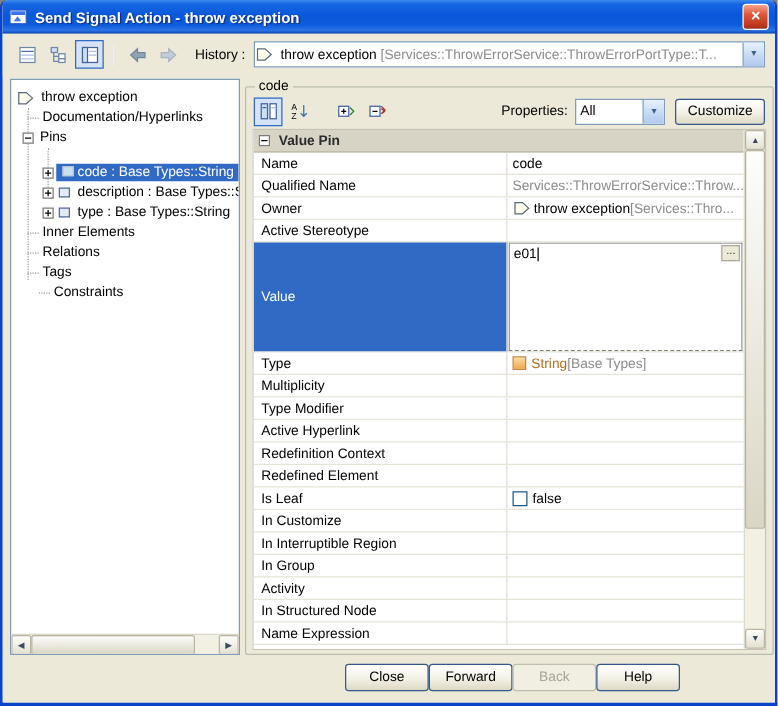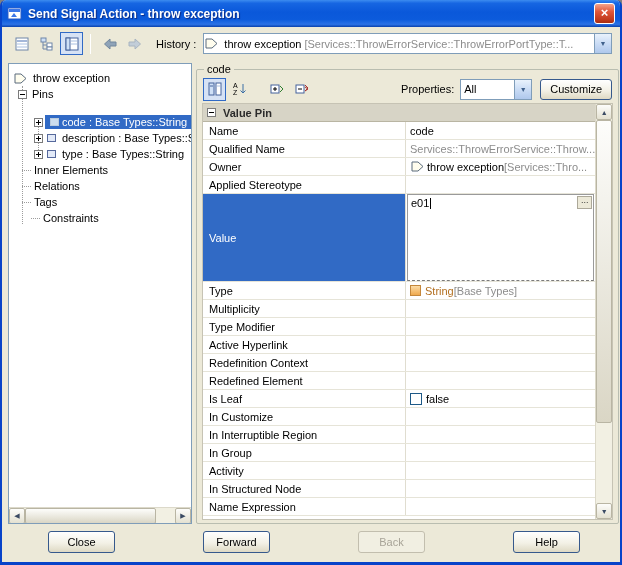--- a/index.html
+++ b/index.html
@@ -97,22 +97,22 @@
   .value-editor { position:relative; flex:1; height:100%; margin:1px; background:#fff;
     border:1px solid #9A9A9A; border-bottom:1px dashed #7A7A7A; padding:2px 16px 2px 3px; }
   .caret { display:inline-block; width:1px; height:11px; background:#000; vertical-align:text-bottom; margin-left:1px; }
   .dots-btn { position:absolute; top:1px; right:1px; width:15px; height:13px; font-size:9px; line-height:7px;
     text-align:center; background:#ECE9D8; border:1px solid #ACA899; color:#333; }
   .type-swatch { width:11px; height:11px; flex:none; margin-right:4px;
     border:1px solid #C4873B; background:linear-gradient(180deg,#FCDCA6,#EFA94E); }
   .checkbox { width:12px; height:12px; flex:none; margin-right:4px; background:#fff; border:1px solid #1D5987; }
 
   
-  .footer { height:36px; flex:none; display:flex; align-items:center; justify-content:space-between;
-    padding:0 40px 4px 46px; }
+  .footer { height:36px; flex:none; display:flex; align-items:center; justify-content:flex-end;
+    padding:0 76px 4px 46px; }
   .btn { min-width:67px; height:22px; font-size:11px; color:#000; text-align:center;
     border:1px solid #36598C; border-radius:3px;
     background:linear-gradient(180deg,#fff,#F3F1E6 55%,#DED9C4); }
   .btn.disabled { color:#A8A498; border-color:#C2BEAE; background:#F1EFE2; }
 </style>
 </head>
 <body>
 
 <div class="window">
 
@@ -185,20 +185,24 @@
 
         <div class="tree-row" style="padding-left:4px;">
           <span class="pent">
             <svg width="13" height="11">
                 <polygon points="1,1 7,1 12,5.5 7,10 1,10" fill="#FFFDEE" stroke="#5A6B7D"></polygon>
               </svg>
           </span>
           <span class="tree-label">throw exception</span>
         </div>
 
+        <div class="tree-row" style="padding-left:13px;">
+          <span class="hconn"></span>
+          <span class="tree-label">Documentation/Hyperlinks</span>
+        </div>
 
         <div class="tree-row" style="padding-left:9px;">
           <span class="twisty"></span>
           <span class="tree-label">Pins</span>
         </div>
 
         <div class="tree-row" style="padding-left:25px;margin-top:12px;">
           <span class="twisty plus"></span>
           <span class="tree-label selected"><span class="pin-icon" style="display:inline-block;border-color:#BCD;background:#CDE;"></span><span>code : Base Types::String</span></span>
         </div>
@@ -316,21 +320,21 @@
                   <svg width="13" height="11">
                       <polygon points="1,1 7,1 12,5.5 7,10 1,10" fill="#FFFDEE" stroke="#5A6B7D"></polygon>
                     </svg>
                 </span>
                 <span>throw exception</span>
                   <span class="muted"> [Services::Thro...</span>
               </div>
             </div>
 
             <div class="prow">
-              <div class="pname">Applied Stereotype</div>
+              <div class="pname">Active Stereotype</div>
               <div class="pvalue">
                   <span></span>
                 </div>
             </div>
 
             <div class="prow value-row">
               <div class="pname selected">Value</div>
               <div class="pvalue value-cell">
                 <div class="value-editor">
                   <span>e01</span><span class="caret"></span>

